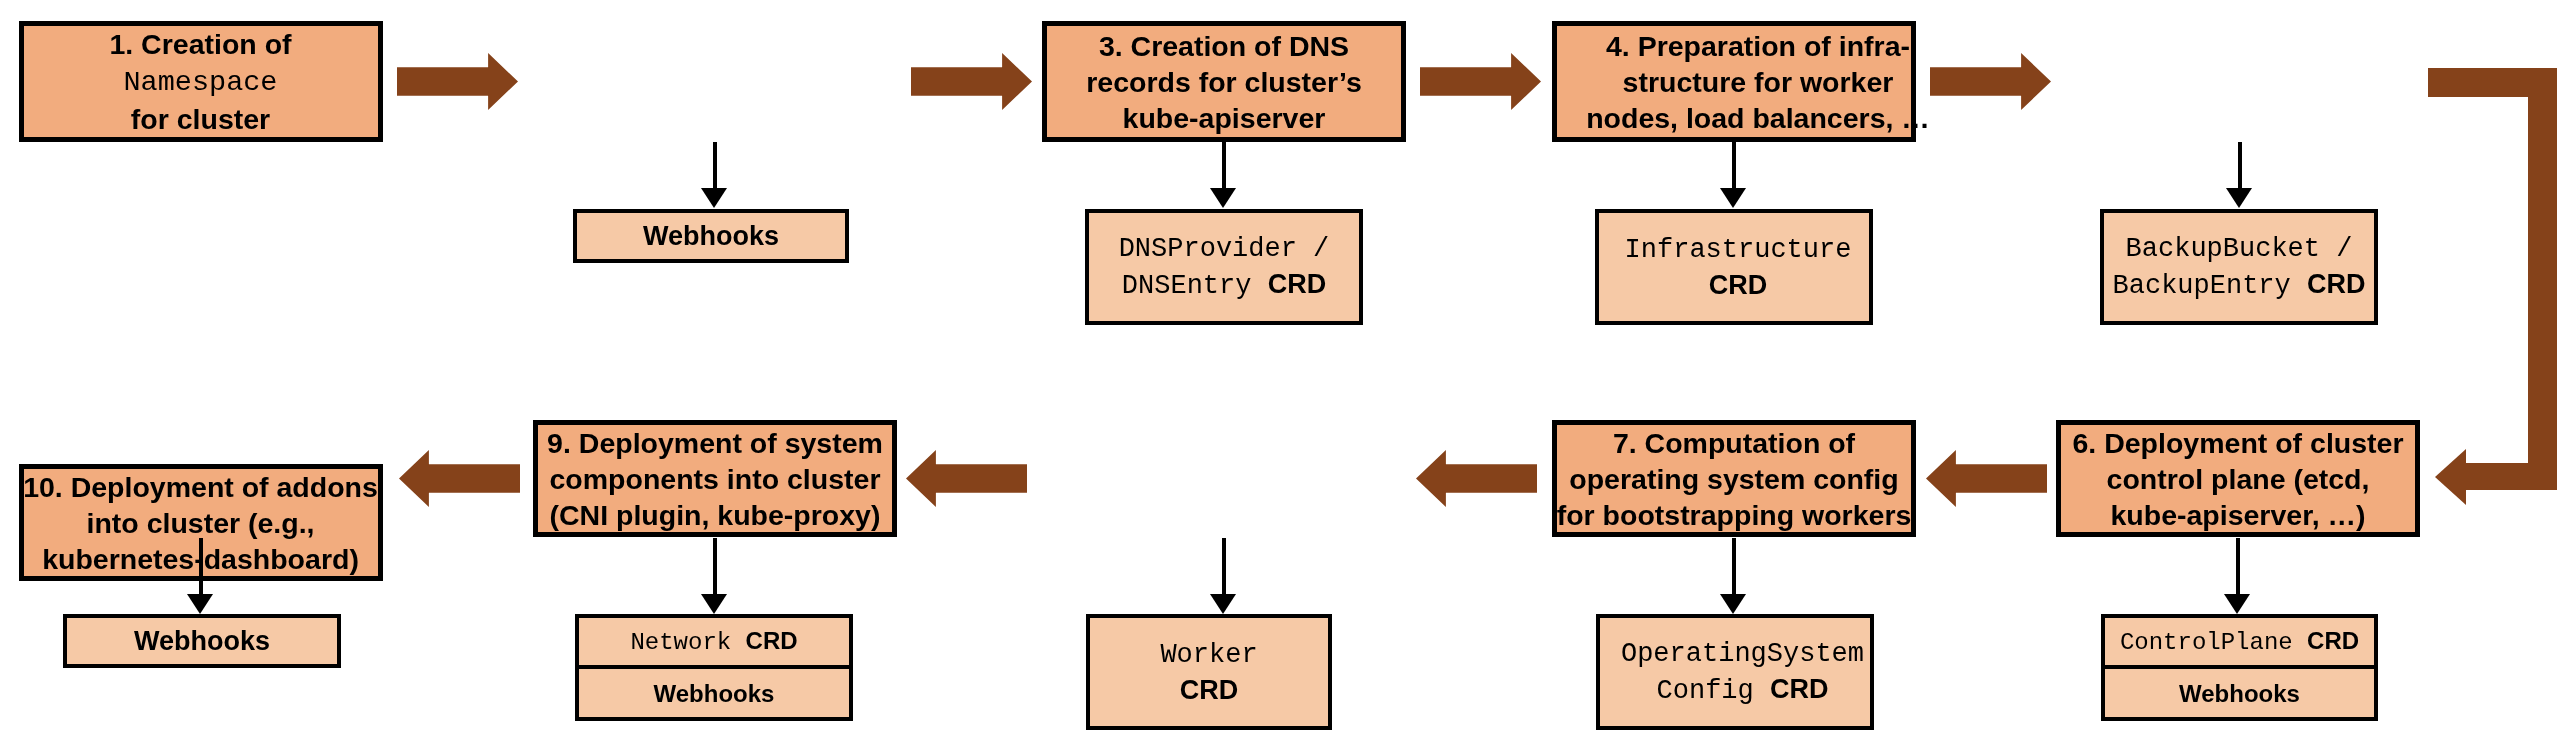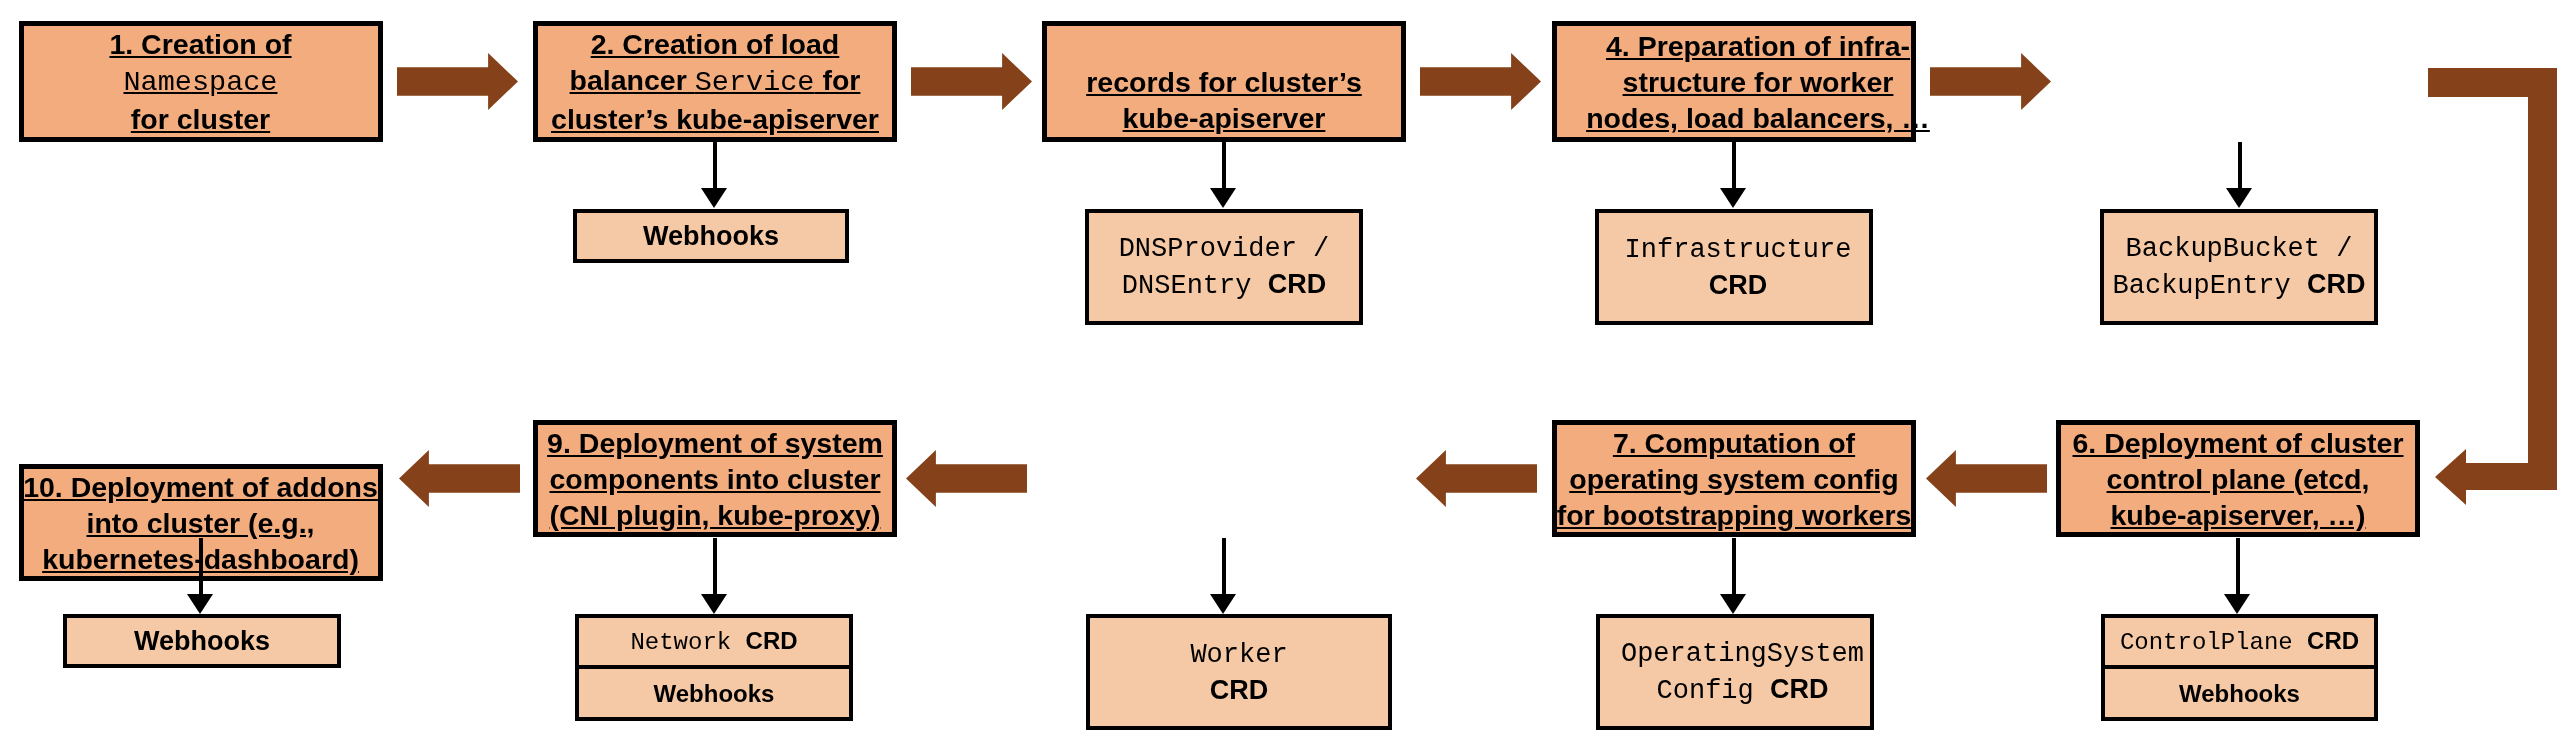--- a/index.html
+++ b/index.html
@@ -14,21 +14,20 @@
   .node{
     position:absolute;
     box-sizing:border-box;
     display:flex;align-items:center;justify-content:center;
     text-align:center;
     color:#000;
   }
   .main{
     background:var(--main_box_fill);
     border:5px solid var(--border);
-    text-decoration:underline;
   }
   .title{
     font-size:28.5px;
     font-weight:700;
     line-height:36px;
     white-space:nowrap;
   }
   .sub{
     background:var(--sub_box_fill);
     border:4.3px solid var(--border);
@@ -75,35 +74,32 @@
 <div id="canvas">
 
   <div class="node main" style="left:18.5px;top:21.4px;width:364px;height:121px;">
     <div class="title"><span class="sans">1. Creation of</span><br><span class="mono">Namespace</span><br><span class="sans">for cluster</span></div>
   </div>
 
   <svg class="harrow" style="left:397px;top:53px;" width="121" height="57" viewBox="0 0 170 80">
       <polygon points="0,20 128,20 128,0 170,40 128,80 128,60 0,60" fill="currentColor"></polygon>
     </svg>
 
-  <div class="node main" style="left:533px;top:21.4px;width:364px;height:121px;">
-    <div class="title"><span class="sans">2. Creation of load</span><br><span class="sans">balancer </span><span class="mono">Service</span><span class="sans"> for</span><br><span class="sans">cluster’s kube-apiserver</span></div>
-  </div>
   <div class="vline" style="left:713px;top:142px;height:47px;"></div>
   <div class="vhead" style="left:701px;top:188px;"></div>
   <div class="node sub" style="left:573px;top:209px;width:276px;height:54px;">
     <div class="subtext"><span class="sans">Webhooks</span></div>
   </div>
 
   <svg class="harrow" style="left:911px;top:53px;" width="121" height="57" viewBox="0 0 170 80">
       <polygon points="0,20 128,20 128,0 170,40 128,80 128,60 0,60" fill="currentColor"></polygon>
     </svg>
 
   <div class="node main" style="left:1042px;top:21.4px;width:364px;height:121px;">
-    <div class="title"><br><span class="sans">records for cluster’s</span><br><span class="sans">kube-apiserver</span></div>
+    <div class="title"><span class="sans">3. Creation of DNS</span><br><span class="sans">records for cluster’s</span><br><span class="sans">kube-apiserver</span></div>
   </div>
   <div class="vline" style="left:1222px;top:142px;height:47px;"></div>
   <div class="vhead" style="left:1210px;top:188px;"></div>
   <div class="node sub" style="left:1085px;top:209px;width:278px;height:116px;">
     <div class="subtext"><span class="mono">DNSProvider /</span><br><span class="mono">DNSEntry </span><span class="crd">CRD</span></div>
   </div>
 
   <svg class="harrow" style="left:1420px;top:53px;" width="121" height="57" viewBox="0 0 170 80">
       <polygon points="0,20 128,20 128,0 170,40 128,80 128,60 0,60" fill="currentColor"></polygon>
     </svg>
@@ -158,21 +154,21 @@
   <div class="node sub" style="left:1596px;top:614px;width:278px;height:116px;padding-left:15px;">
     <div class="subtext"><span class="mono">OperatingSystem</span><br><span class="mono">Config </span><span class="crd">CRD</span></div>
   </div>
 
   <svg class="harrow" style="left:1416px;top:450px;" width="121" height="57" viewBox="0 0 170 80">
       <polygon points="170,20 42,20 42,0 0,40 42,80 42,60 170,60" fill="currentColor"></polygon>
     </svg>
 
   <div class="vline" style="left:1222px;top:538px;height:58px;"></div>
   <div class="vhead" style="left:1210px;top:594px;"></div>
-  <div class="node sub" style="left:1086px;top:614px;width:306px;height:116px;">
+  <div class="node sub" style="left:1086px;top:614px;width:246px;height:116px;">
     <div class="subtext"><span class="mono">Worker</span><br><span class="crd">CRD</span></div>
   </div>
 
   <svg class="harrow" style="left:906px;top:450px;" width="121" height="57" viewBox="0 0 170 80">
       <polygon points="170,20 42,20 42,0 0,40 42,80 42,60 170,60" fill="currentColor"></polygon>
     </svg>
 
   <div class="node main" style="left:533px;top:420px;width:364px;height:117px;">
     <div class="title"><span class="sans">9. Deployment of system</span><br><span class="sans">components into cluster</span><br><span class="sans">(CNI plugin, kube-proxy)</span></div>
   </div>

